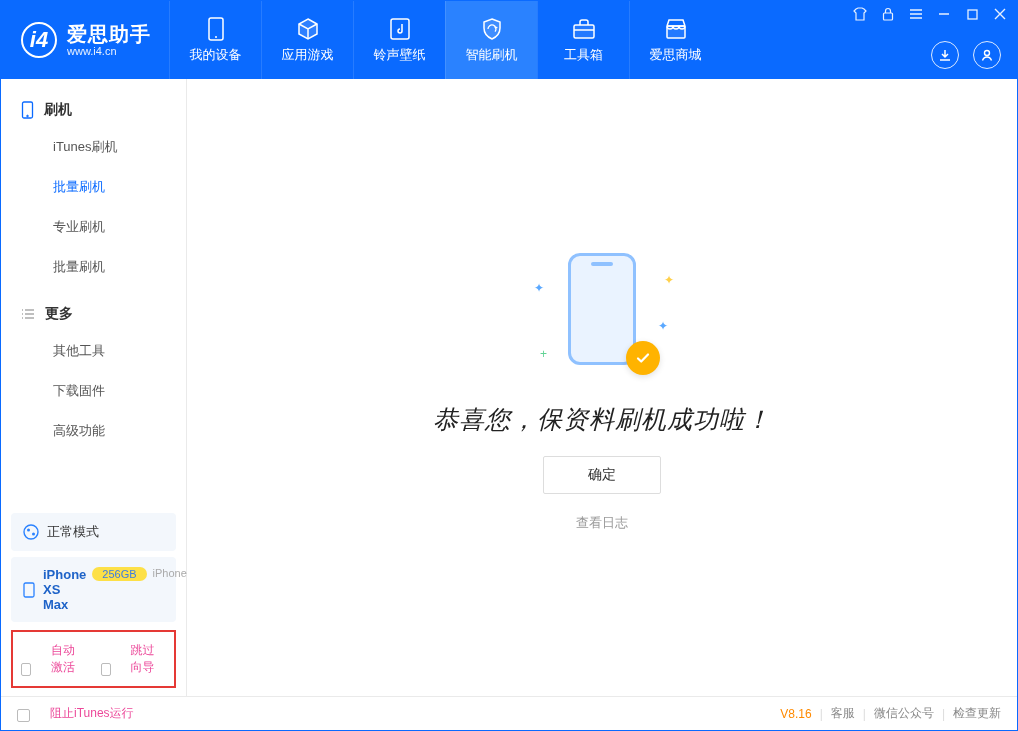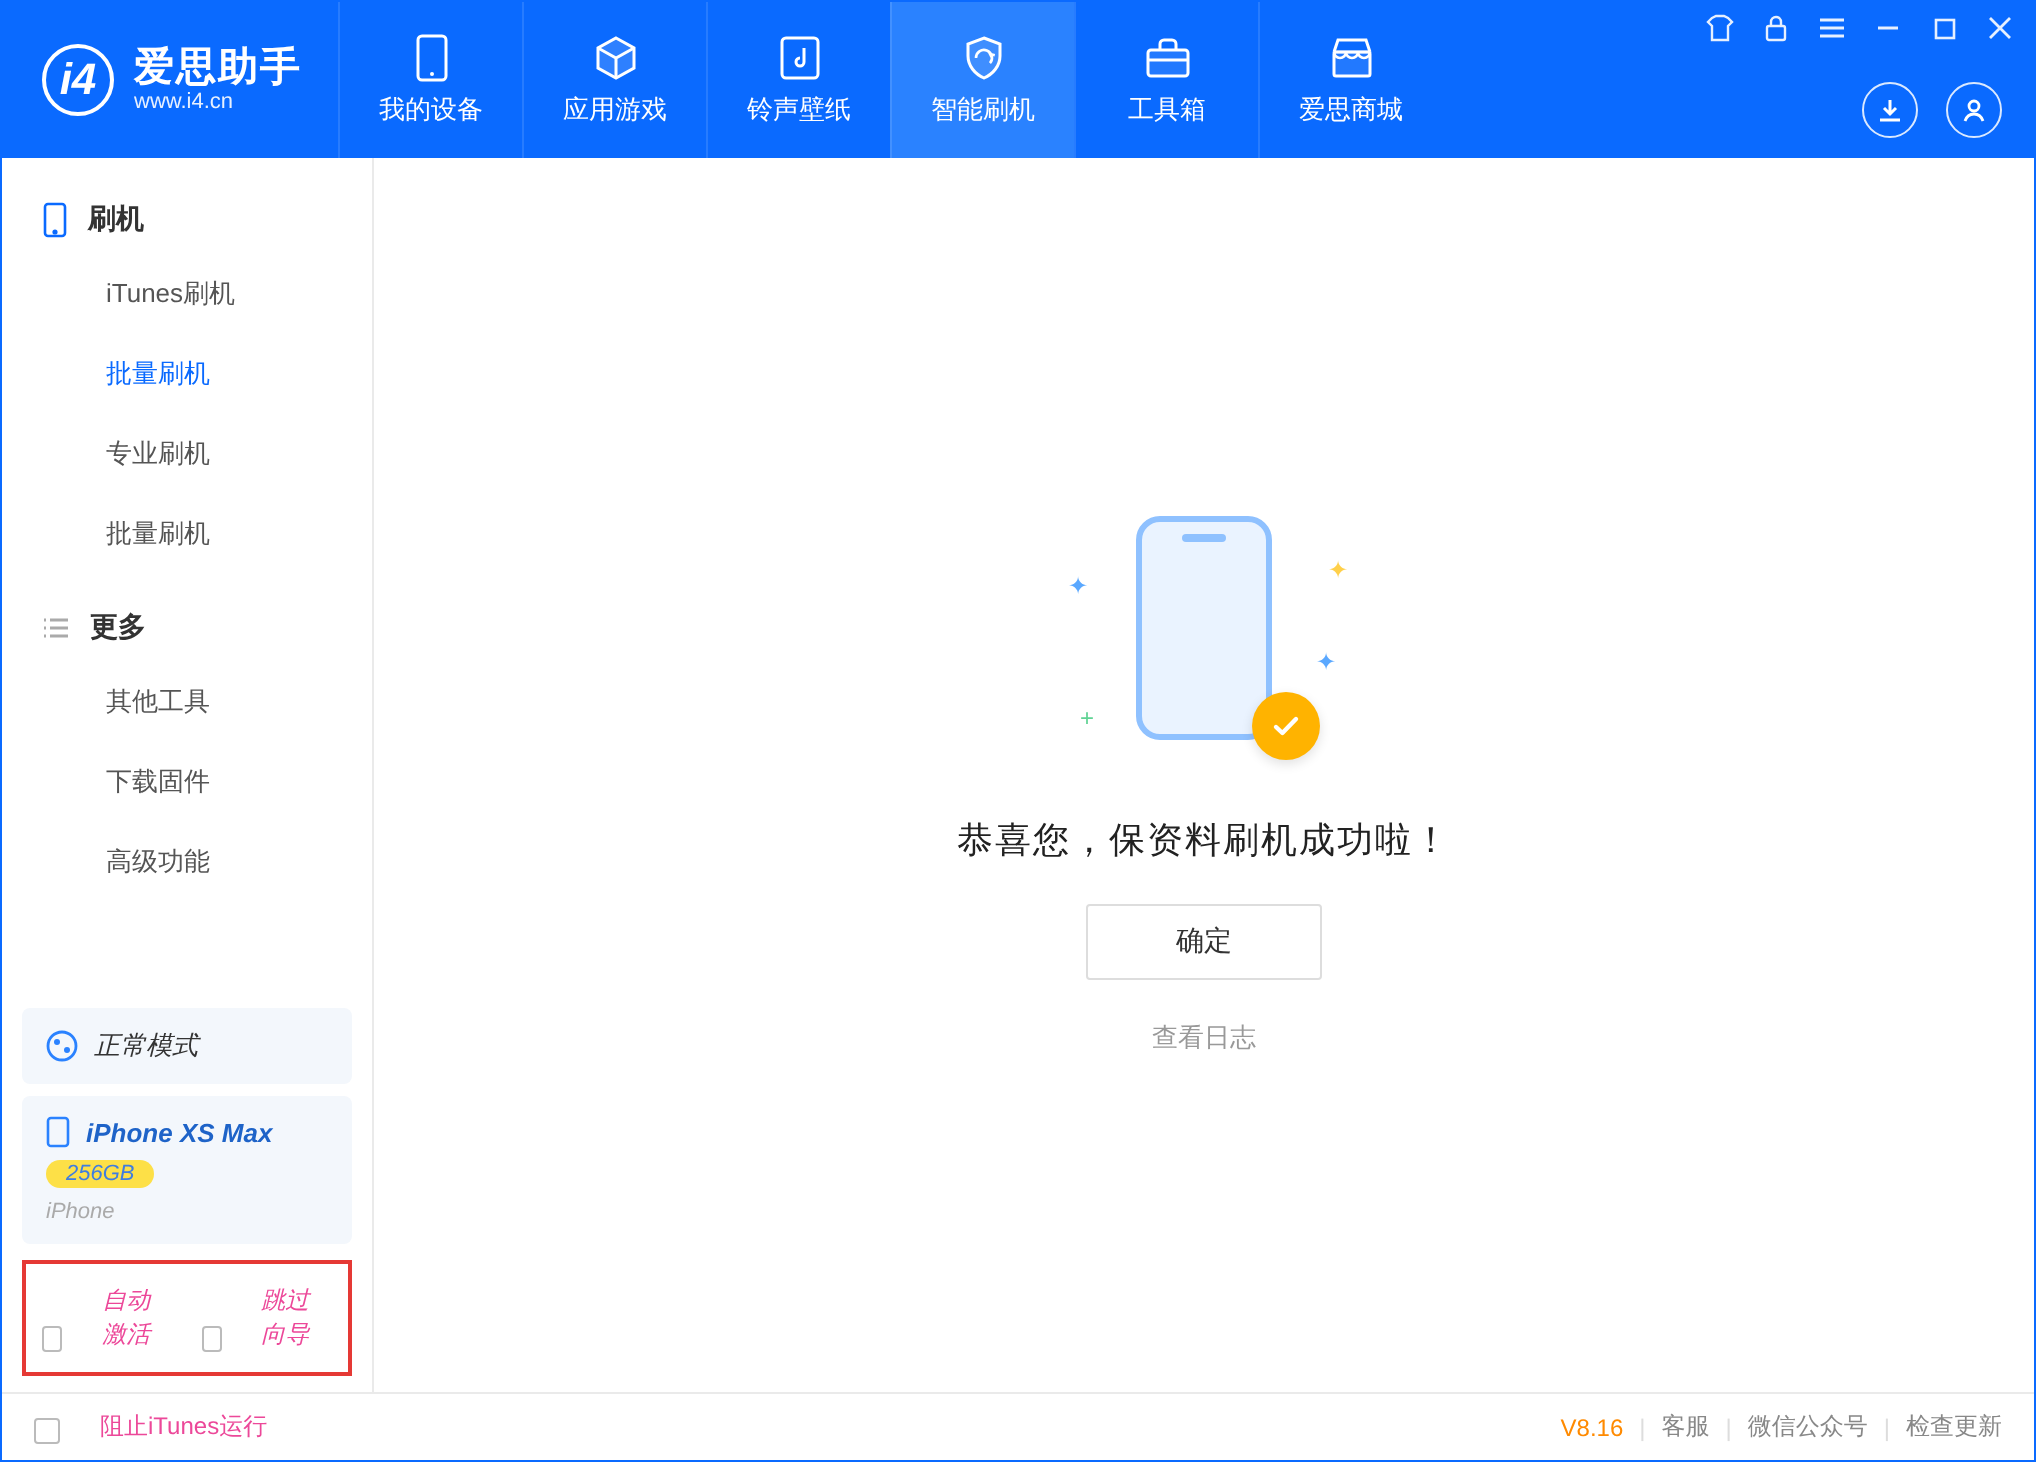--- a/index.html
+++ b/index.html
@@ -18,37 +18,37 @@
 .win-ctrls-top { position: absolute; top: 6px; right: 10px; display: flex; gap: 14px; align-items: center; }
 .win-ctrls-top span { width: 14px; height: 14px; display: inline-flex; align-items: center; justify-content: center; cursor: pointer; opacity: .9; }
 .right-round { position: absolute; right: 16px; bottom: 10px; display: flex; gap: 14px; }
 .round-btn { width: 28px; height: 28px; border: 1.8px solid rgba(255,255,255,.85); border-radius: 50%; display: flex; align-items: center; justify-content: center; cursor: pointer; }
 .body { flex: 1; display: flex; min-height: 0; }
 .sidebar { width: 186px; border-right: 1px solid #eaeaea; background: #fff; display: flex; flex-direction: column; }
 .side-scroll { padding-top: 14px; flex: 1; overflow: auto; }
 .side-group { font-size: 14px; color: #333; padding: 8px 20px; display: flex; align-items: center; gap: 10px; font-weight: 600; }
 .side-item { font-size: 13px; color: #555; padding: 11px 20px 11px 52px; cursor: pointer; }
 .side-item.active { color: #0a6aff; }
-.device-blocks { padding: 0; font-style: italic; }
+.device-blocks { padding: 0; }
 .dev-card { margin: 6px 10px; background: #f3f7fc; border-radius: 4px; padding: 10px 12px; font-size: 13px; color: #333; display: flex; align-items: center; gap: 8px; }
-.dev-card.info { flex-direction: column; align-items: flex-start; gap: 6px; }
+.dev-card.info { flex-direction: row; align-items: flex-start; gap: 6px; }
 .dev-name-row { display: flex; align-items: center; gap: 8px; font-weight: 600; color: #1e63c8; }
 .capacity { background: #fde047; color: #3f7de0; font-size: 11px; border-radius: 10px; padding: 1px 10px; }
 .dev-sub { color: #aaa; font-size: 11px; }
 .red-box { border: 2px solid #e53935; margin: 8px 10px; padding: 10px 8px; display: flex; gap: 14px; align-items: center; }
 .chk { display: flex; align-items: flex-end; gap: 20px; font-size: 12px; color: #ec4899; cursor: pointer; }
 .chk-box { width: 13px; height: 13px; border: 1px solid #bbb; border-radius: 2px; background: #fff; }
 .main { flex: 1; display: flex; flex-direction: column; align-items: center; justify-content: center; gap: 20px; }
 .success-illus { position: relative; width: 160px; height: 140px; }
 .phone { position: absolute; left: 50%; top: 10px; transform: translateX(-50%); width: 68px; height: 112px; border: 3px solid #8fc1ff; border-radius: 12px; background: #eaf3ff; }
 .phone:before { content:''; position:absolute; top:6px; left:50%; transform:translateX(-50%); width:22px; height:4px; background:#8fc1ff; border-radius:3px; }
 .badge-ck { position: absolute; right: 22px; bottom: 8px; width: 34px; height: 34px; background: #ffb300; border-radius: 50%; display:flex; align-items:center; justify-content:center; box-shadow: 0 2px 6px rgba(0,0,0,.12);}
 .sparkle { position:absolute; font-size:12px; color:#5aa8ff; }
 .s1{left:12px;top:38px}.s2{right:8px;top:30px;color:#ffd04a}.s3{left:18px;bottom:22px;color:#60d394}.s4{right:14px;bottom:50px}
-.success-title { font-size: 18px; color: #222; letter-spacing: 1px; }
+.success-title { font-size: 25px; color: #222; letter-spacing: 1px; font-style: italic; }
 .ok-btn { border: 1px solid #ddd; background: #fff; padding: 9px 44px; font-size: 14px; color: #333; cursor: pointer; border-radius: 2px; }
 .log-link { color: #999; font-size: 13px; cursor: pointer; font-family: Liberation Serif, serif; }
 .footer { height: 34px; border-top: 1px solid #eaeaea; display: flex; align-items: center; padding: 0 16px; font-size: 12px; color: #888; gap: 8px; }
 .footer-right { margin-left: auto; display: flex; align-items: center; gap: 8px; }
 .footer-right .sep { color: #ddd; }
 .footer-right a { color: #888; cursor: pointer; }
 .ver { color: #ff8a00; }
 svg { display: block; }
 </style>
 </head>

